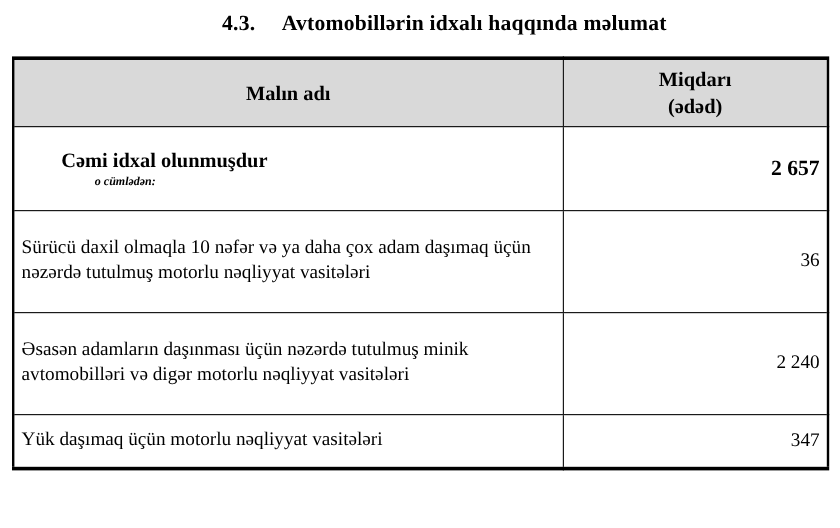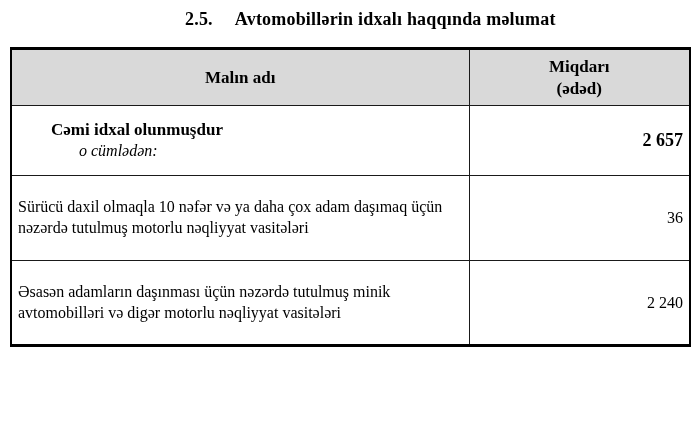--- a/index.html
+++ b/index.html
@@ -66,31 +66,32 @@
     padding-right: 24px;
     font-size: 16px;
   }
   .summary-label {
     font-weight: bold;
     font-size: 17px;
     padding-left: 33px;
   }
   .summary-sublabel {
     font-style: italic;
-    font-size: 16px;
+    font-size: 10px;
     padding-left: 61px;
+    font-weight: bold;
   }
   td.summary-qty { font-weight: bold; font-size: 18px; }
   .hdr-line { display: block; }
 </style>
 </head>
 <body>
 
 <div class="doc-title">
-  <span>2.5.</span>
+  <span>4.3.</span>
   <span>Avtomobillərin idxalı haqqında məlumat</span>
 </div>
 
 <table class="import-table">
   <colgroup>
     <col class="name-col">
     <col class="qty-col">
   </colgroup>
   <tbody>
     <tr class="header-row">
@@ -108,14 +109,18 @@
       <td class="qty-cell summary-qty">2 657</td>
     </tr>
     <tr class="row-buses">
       <td class="name-cell">Sürücü daxil olmaqla 10 nəfər və ya daha çox adam daşımaq üçün nəzərdə tutulmuş motorlu nəqliyyat vasitələri</td>
       <td class="qty-cell">36</td>
     </tr>
     <tr class="row-cars">
       <td class="name-cell">Əsasən adamların daşınması üçün nəzərdə tutulmuş minik avtomobilləri və digər motorlu nəqliyyat vasitələri</td>
       <td class="qty-cell">2 240</td>
     </tr>
+    <tr class="row-trucks">
+      <td class="name-cell">Yük daşımaq üçün motorlu nəqliyyat vasitələri</td>
+      <td class="qty-cell">347</td>
+    </tr>
   </tbody>
 </table>
 
 </body></html>

